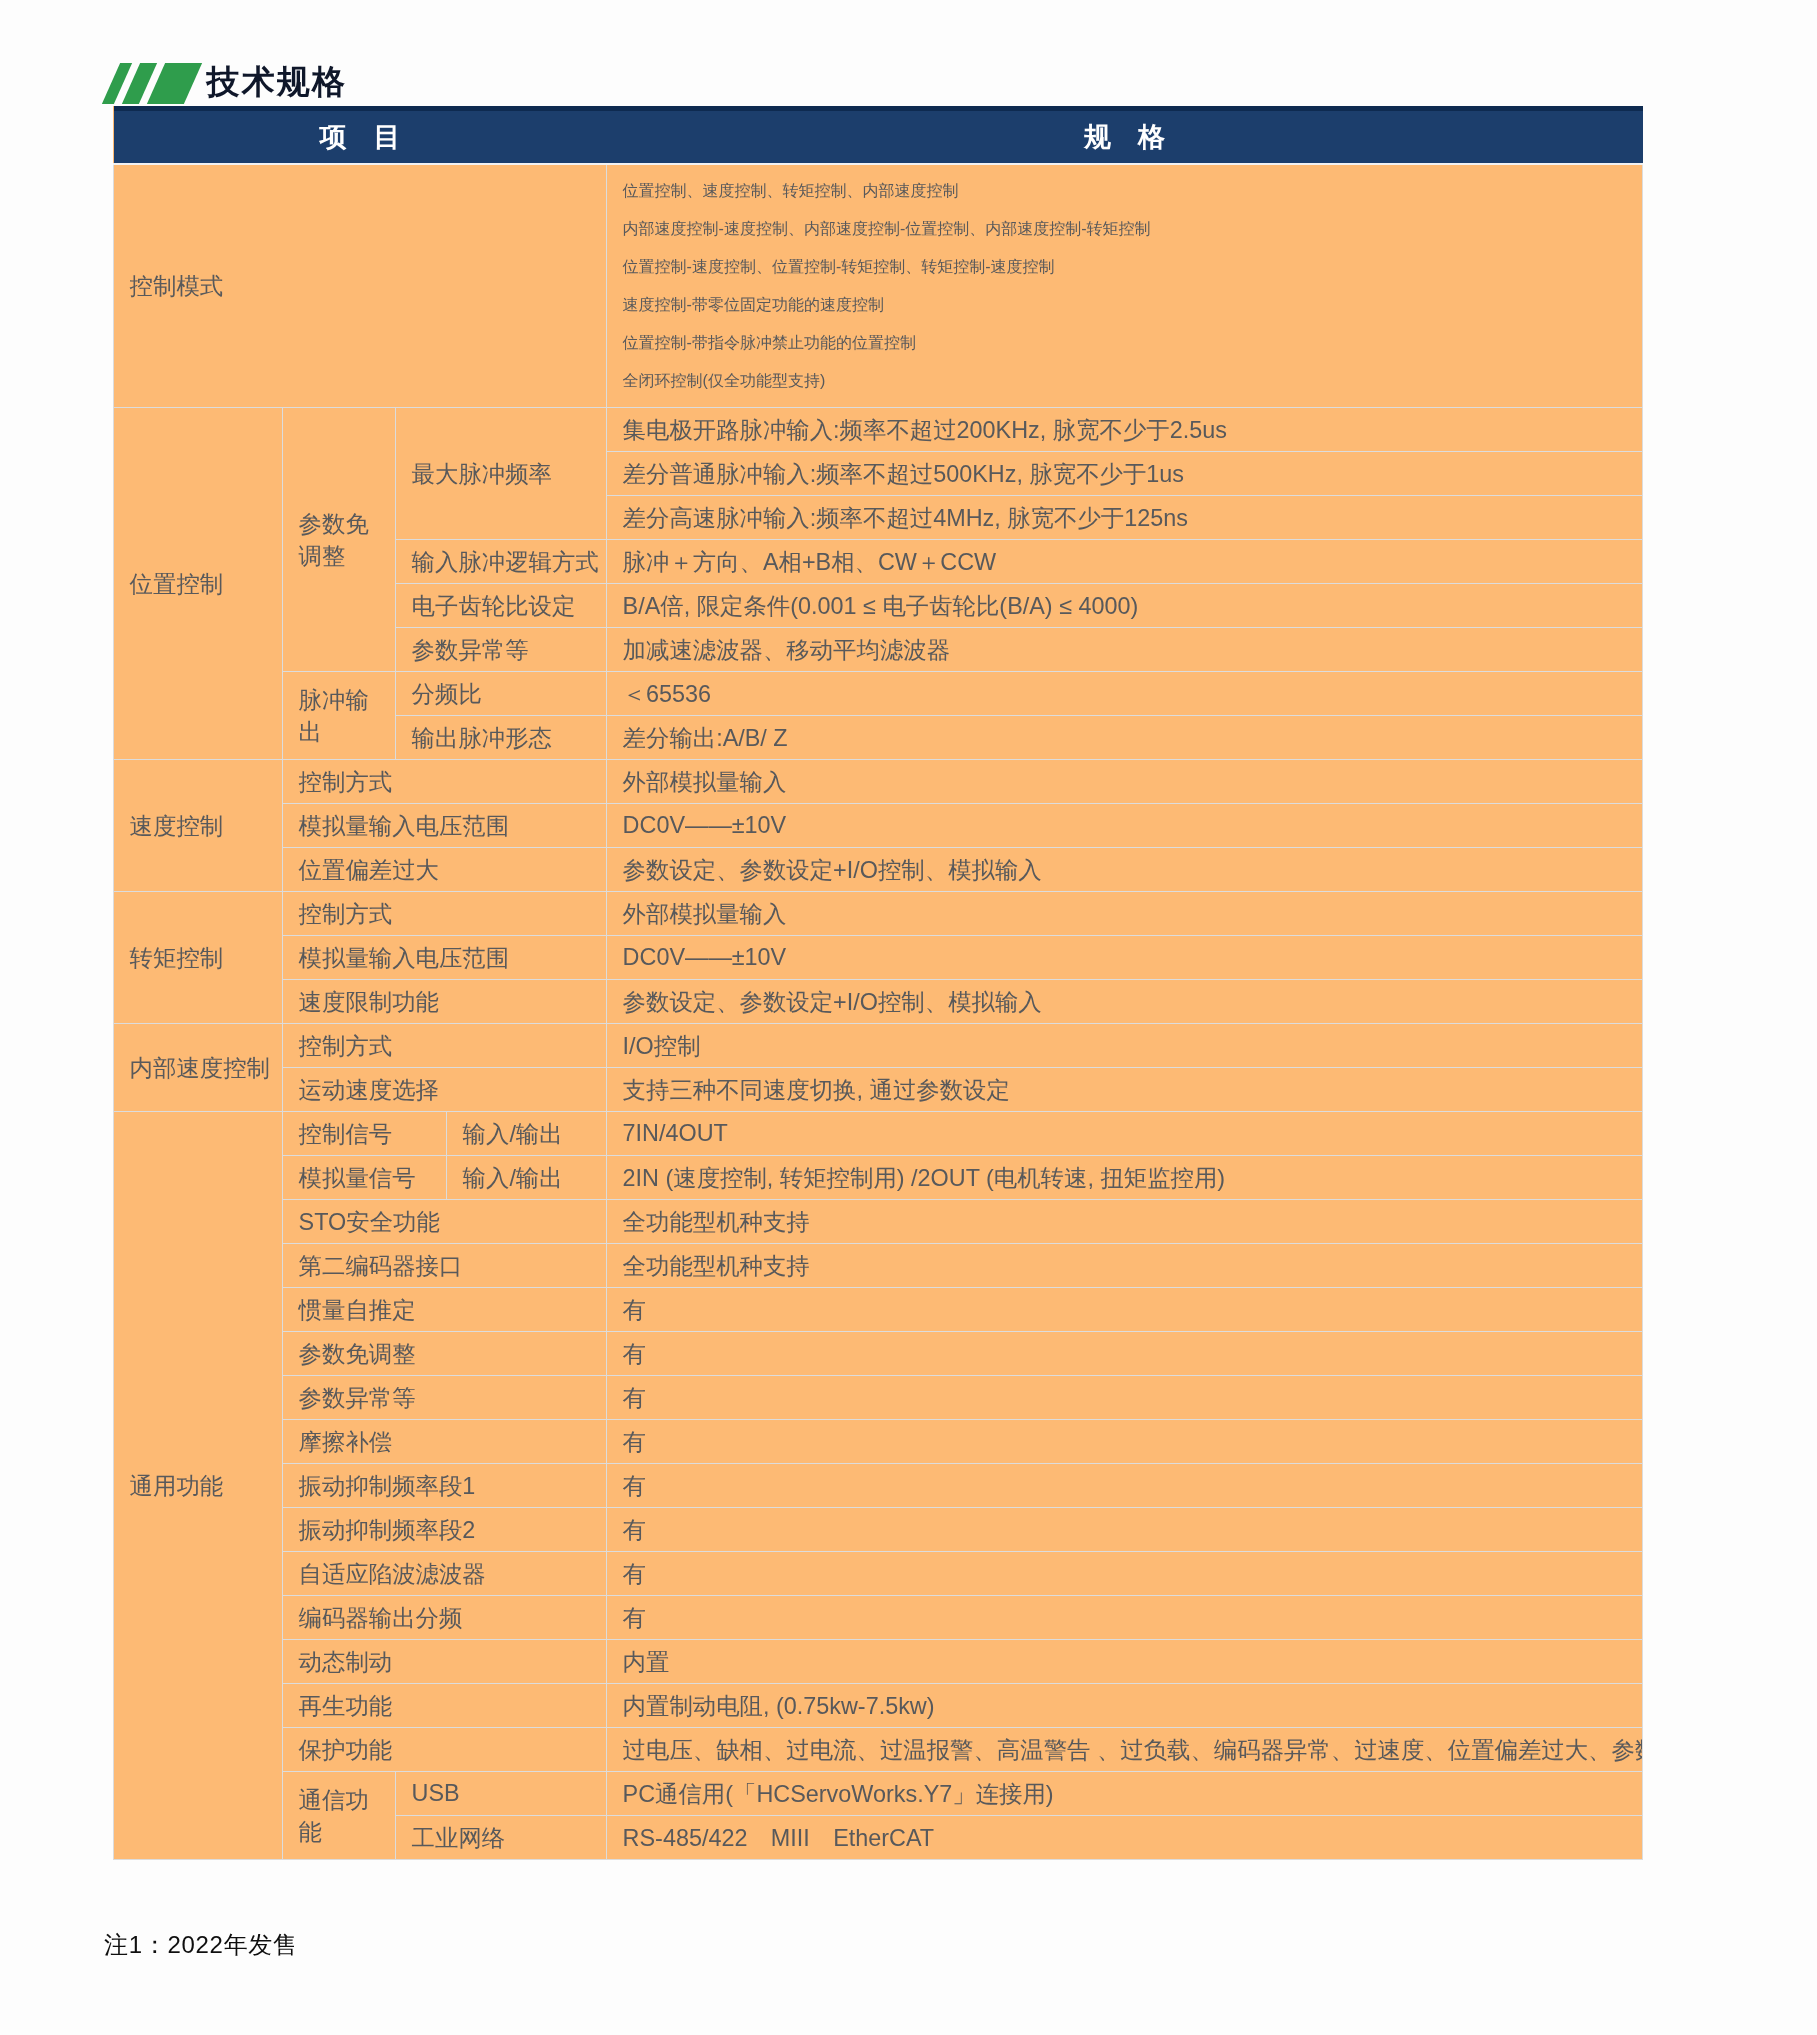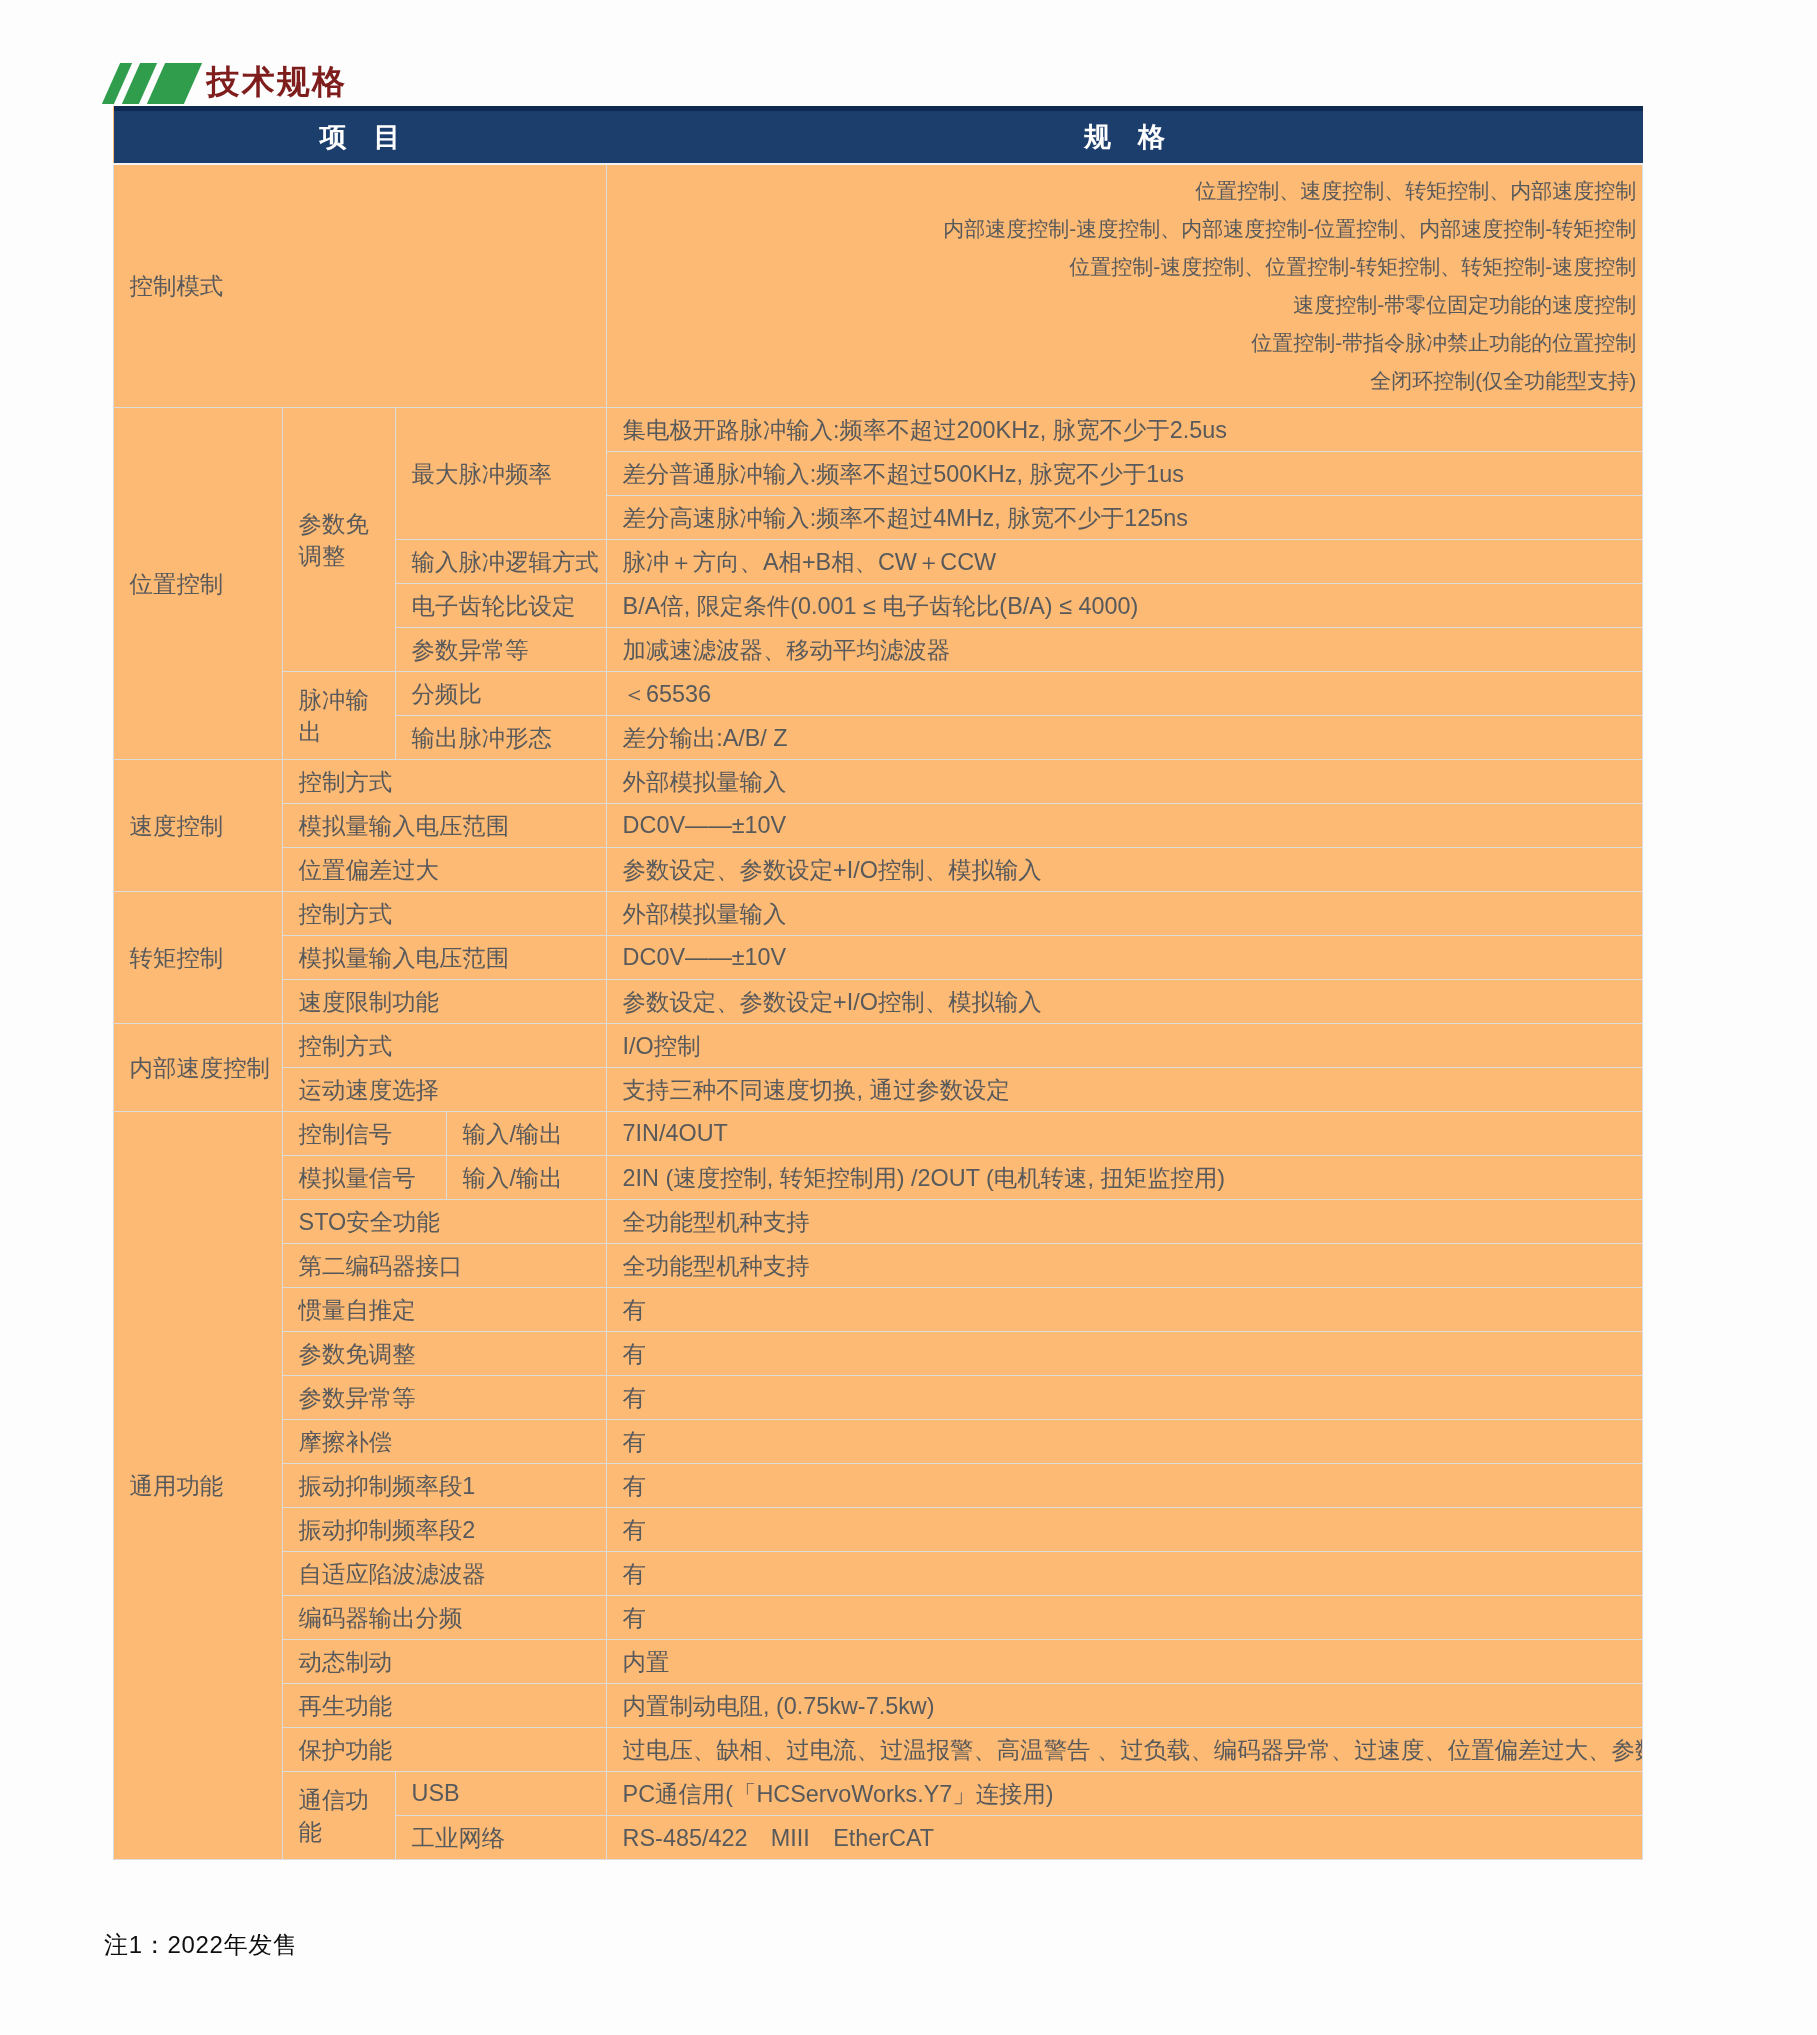--- a/index.html
+++ b/index.html
@@ -9,21 +9,21 @@
     font-family:"Liberation Sans","DejaVu Sans",sans-serif;
     color:#58595b;
   }
   
   .doc-header{position:absolute;left:101px;top:37px;display:flex;align-items:center;}
   .logo{display:flex;align-items:flex-end;height:45px;margin-right:14px;padding-left:10px;}
   .logo .stripe{display:inline-block;height:41px;background:#2f9d4c;transform:skewX(-24deg);margin-right:7.8px;}
   .logo .s1{width:12px;}
   .logo .s2{width:17px;}
   .logo .s3{width:37px;margin-right:0;}
-  .page-title{font-size:33px;font-weight:bold;color:#7f1d1d;letter-spacing:2.1px;line-height:45px;}
+  .page-title{font-size:33px;font-weight:bold;color:#0f172a;letter-spacing:2.1px;line-height:45px;}
 
   
   table.spec{
     position:absolute;left:113px;top:106px;
     width:1530px;border-collapse:collapse;table-layout:fixed;
     background:#fdba74;
   }
   table.spec th{
     background:#1c3e6c;color:#ffffff;
     height:50px;font-size:27px;font-weight:bold;
@@ -34,21 +34,21 @@
   table.spec td{
     border:1.4px solid #dcdcdc;
     height:43px;vertical-align:middle;
     font-size:23.4px;color:#58595b;
     padding:0 5.7px 0 15.6px;text-align:left;
     overflow:hidden;
   }
   td.center{text-align:center;padding:0 2.8px;}
   td.val{font-size:21px;white-space:nowrap;}
   tr.mode-row td.val{height:auto;padding-top:7px;padding-bottom:7px;}
-  .mline{line-height:38px;white-space:nowrap;font-size:21px;text-align:right;}
+  .mline{line-height:38px;white-space:nowrap;font-size:16px;}
 
   
   .footnote{position:absolute;left:104px;top:1892px;font-size:24px;color:#0f0f0f;letter-spacing:0.7px;margin-top:37px;}
 </style>
 </head>
 <body>
 
 <div class="doc-header">
   <div class="logo">
     <span class="stripe s1"></span>

